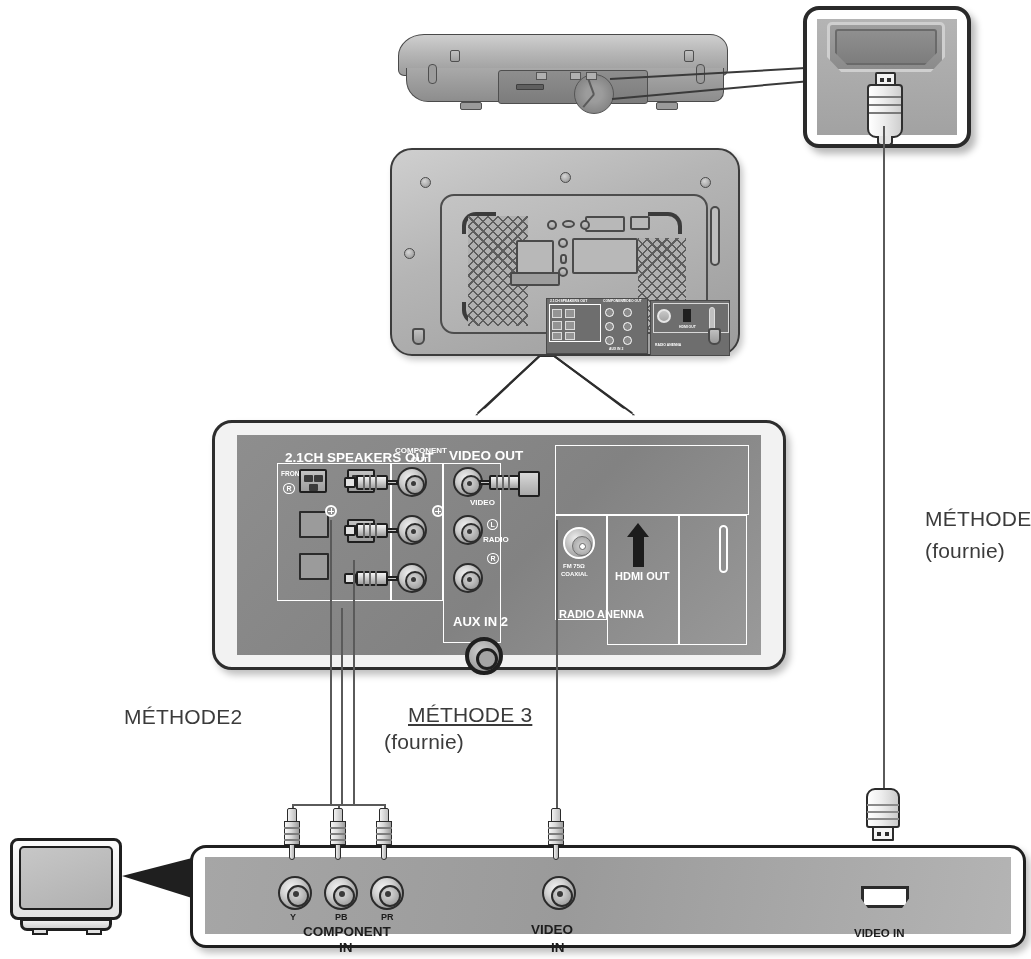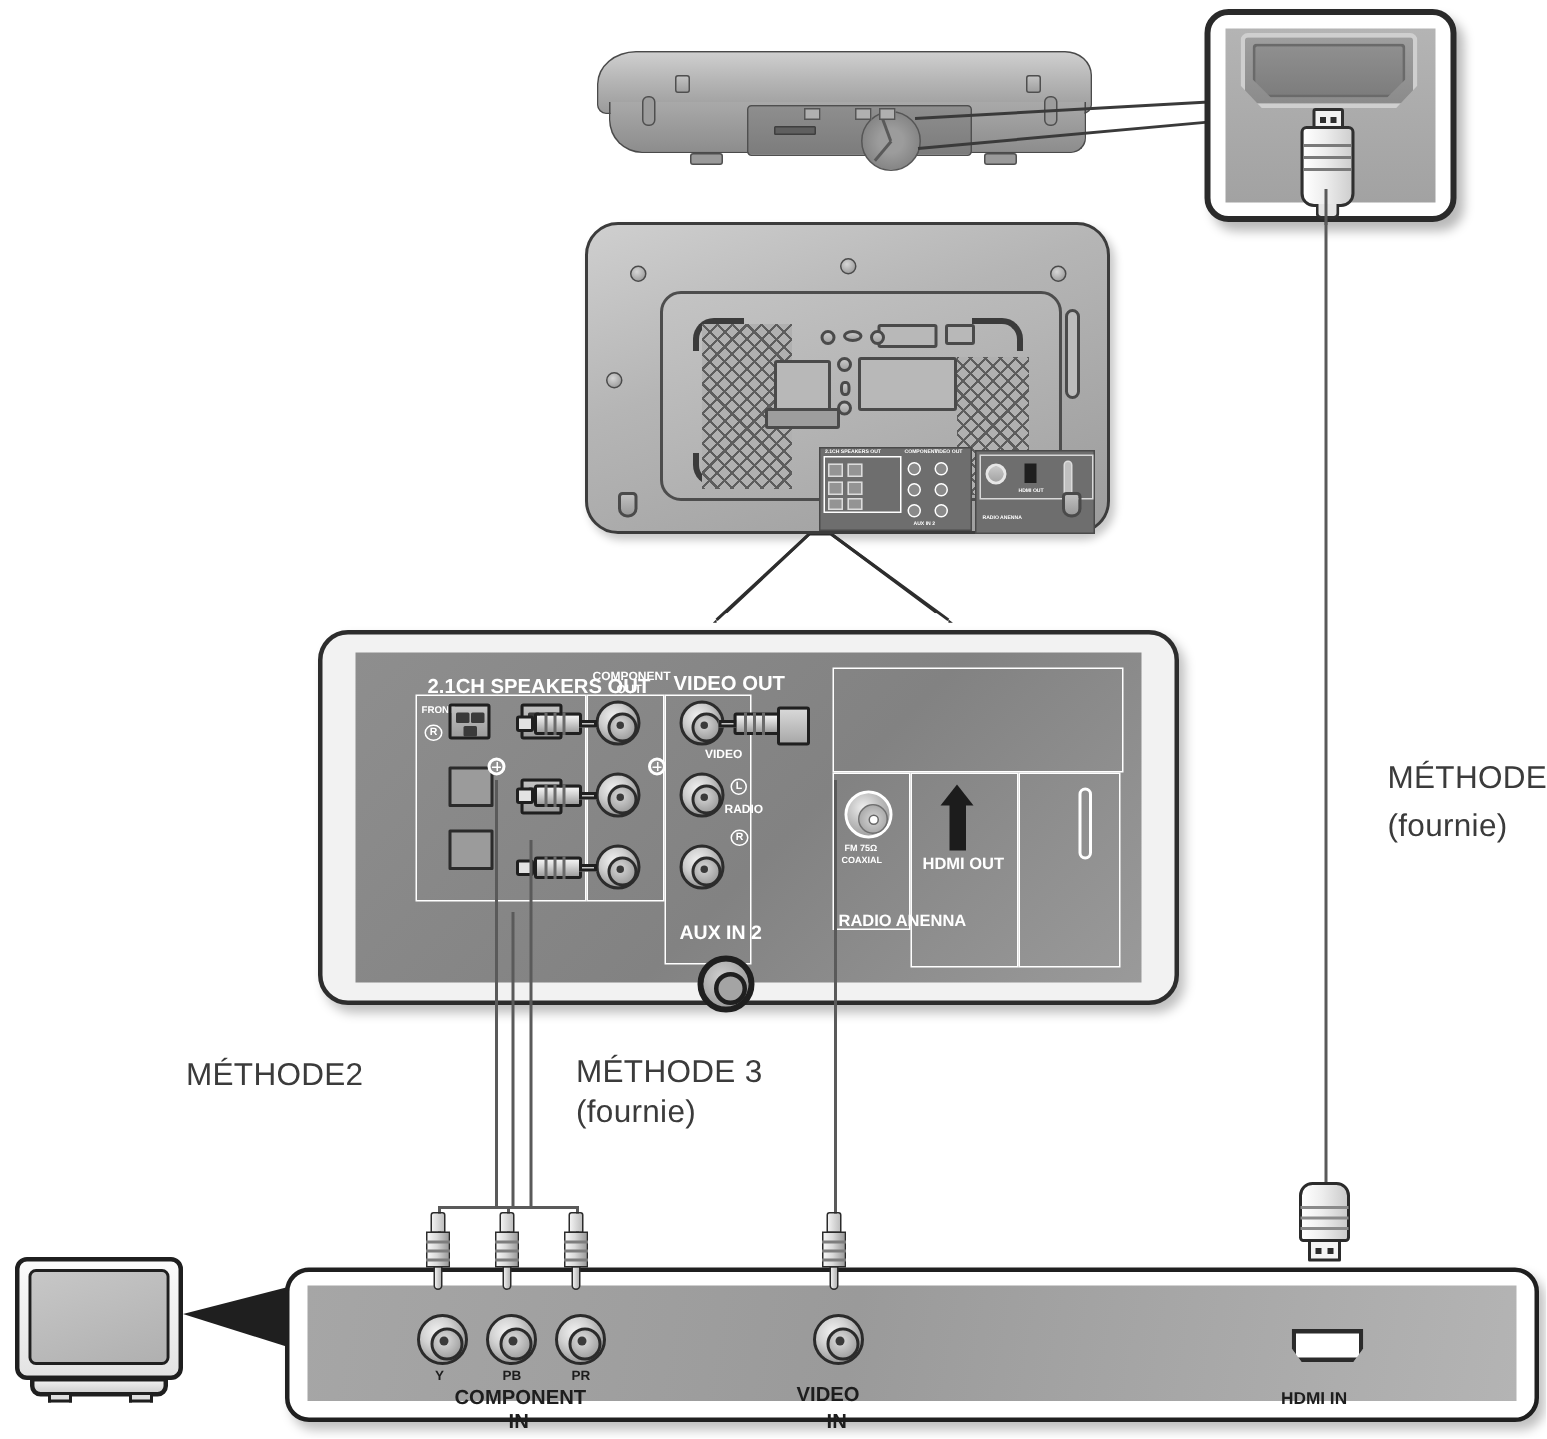--- a/index.html
+++ b/index.html
@@ -628,21 +628,21 @@
     <div class="dv-grip" style="left:504px;top:102px;width:9px;height:48px;border-color:#ffffff;background:transparent;"></div>
 
     <div class="big-circle" style="left:250px;top:214px;"></div>
   </div>
 
   <div class="abs lbl-fr" style="left:925px;top:506px;">MÉTHODE1</div>
   <div class="abs lbl-fr" style="left:925px;top:538px;">(fournie)</div>
 
   <div class="abs lbl-fr" style="left:124px;top:704px;">MÉTHODE2</div>
 
-  <div class="abs lbl-fr" style="left:384px;top:702px;">MÉTHODE 3</div>
+  <div class="abs lbl-fr" style="left:408px;top:702px;text-decoration:underline;">MÉTHODE 3</div>
   <div class="abs lbl-fr" style="left:384px;top:729px;">(fournie)</div>
 
   <div class="wire wire-v" style="left:883px;top:148px;height:640px;"></div>
 
   <div class="wire wire-v" style="left:883px;top:126px;height:24px;"></div>
 
   <div class="wire wire-v" style="left:330px;top:520px;height:285px;"></div>
   <div class="wire wire-v" style="left:353px;top:560px;height:245px;"></div>
   <div class="wire wire-v" style="left:341px;top:608px;height:197px;"></div>
   <div class="wire wire-h" style="left:292px;top:804px;width:92px;"></div>
@@ -664,21 +664,21 @@
     <div class="tv-sub" style="left:188px;top:64px;font-size:9px;">PR</div>
 
     <div class="tv-lbl" style="left:110px;top:76px;font-size:13.5px;">COMPONENT</div>
     <div class="tv-lbl" style="left:146px;top:92px;font-size:13.5px;">IN</div>
 
     <div class="tv-rca" style="left:349px;top:28px;"></div>
     <div class="tv-lbl" style="left:338px;top:74px;font-size:13.5px;">VIDEO</div>
     <div class="tv-lbl" style="left:358px;top:92px;font-size:13.5px;">IN</div>
 
     <div class="tv-hdmi" style="left:668px;top:38px;"></div>
-    <div class="tv-lbl" style="left:661px;top:78px;font-size:11.5px;">HDMI IN</div>
+    <div class="tv-lbl" style="left:661px;top:78px;font-size:11.5px;">VIDEO IN</div>
   </div>
 
   <div class="mplug abs" style="left:284px;top:808px;">
     <div class="m-top"></div>
     <div class="m-mid"></div>
     <div class="m-rib" style="top:19px;"></div>
     <div class="m-rib" style="top:25px;"></div>
     <div class="m-rib" style="top:31px;"></div>
     <div class="m-tip"></div>
   </div>

